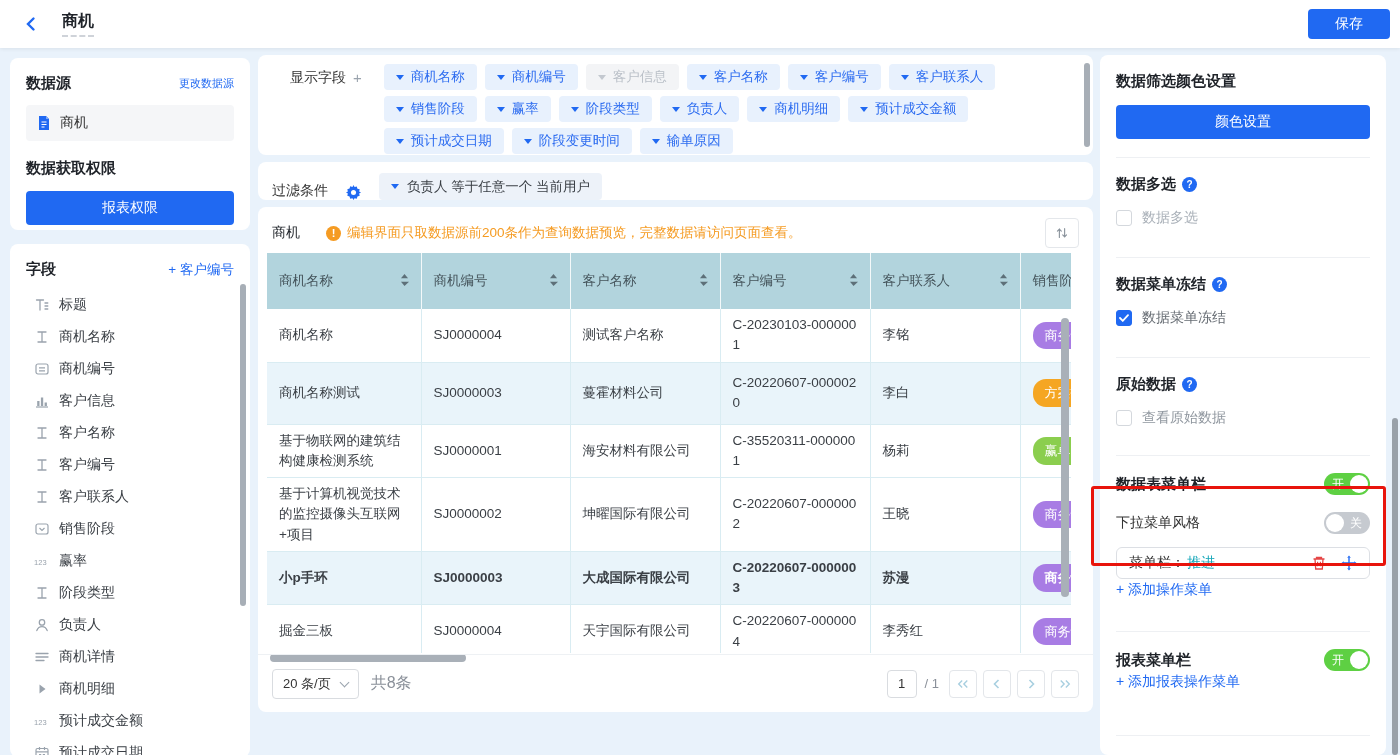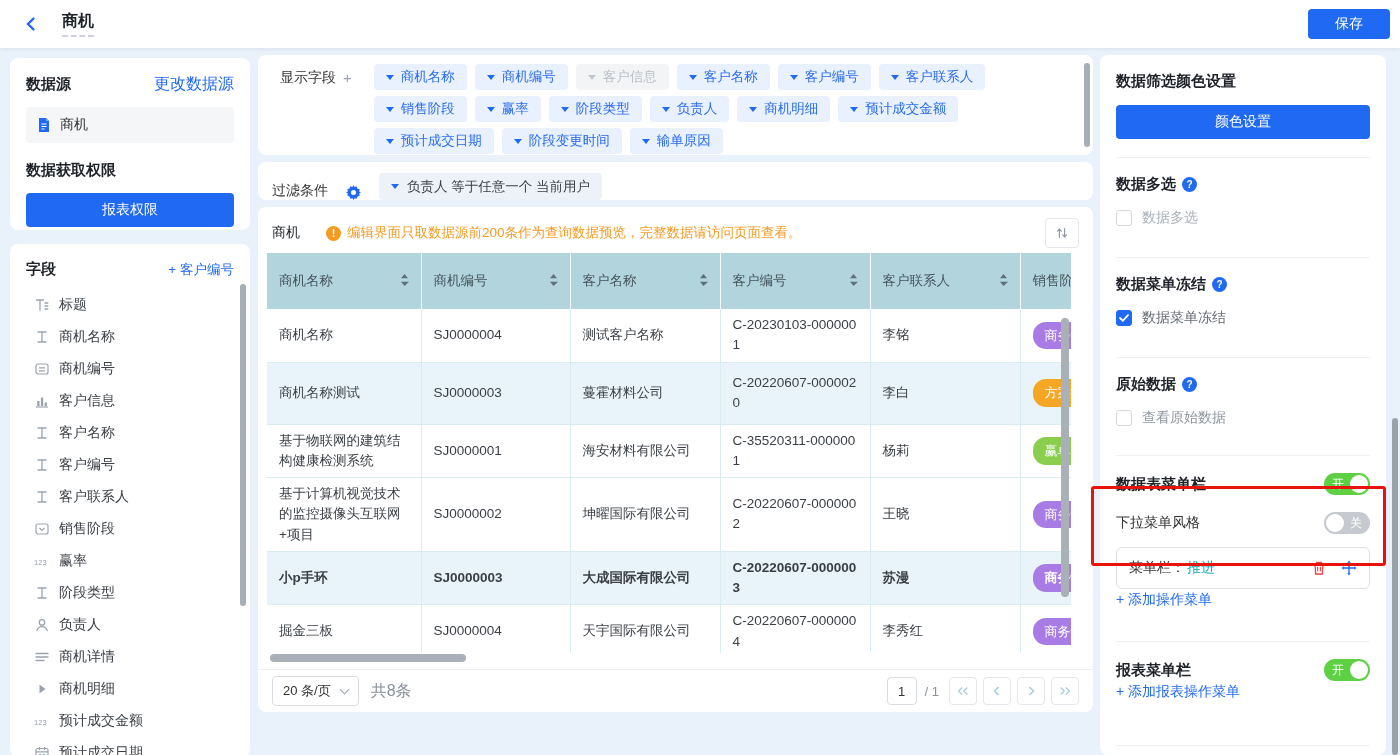--- a/index.html
+++ b/index.html
@@ -12,40 +12,40 @@
   .topbar{position:absolute;left:0;top:0;width:1400px;height:48px;background:#fff;
           box-shadow:0 1px 4px rgba(0,0,0,.07);display:flex;align-items:center;padding:0 16px;z-index:5}
   .back{display:flex;align-items:center;cursor:pointer;margin-left:6px}
   .page-title{margin-left:22px;font-size:16px;font-weight:bold;color:#1f2329;
               border-bottom:2px dashed #cfd3d9;padding-bottom:3px}
   .save-btn{position:absolute;right:10px;top:9px;width:82px;height:30px;background:#2069f2;color:#fff;
             border:none;border-radius:4px;font-size:14px;display:flex;align-items:center;justify-content:center;cursor:pointer}
 
   
   .bold-title{font-size:15px;font-weight:bold;color:#1f2329}
-  .blue-link{color:#2069f2;font-size:16px;cursor:pointer}
+  .blue-link{color:#2069f2;font-size:11px;cursor:pointer}
   .primary-btn{height:34px;background:#2069f2;color:#fff;border:none;border-radius:4px;
                font-size:14px;width:100%;display:flex;align-items:center;justify-content:center;cursor:pointer}
   .qicon{display:inline-flex;width:15px;height:15px;border-radius:50%;background:#2069f2;color:#fff;
          font-size:10px;font-weight:bold;align-items:center;justify-content:center;margin-left:6px}
   .flexrow{display:flex;align-items:center}
   .spacer{flex:1}
 
   
   .ds-item{margin-top:12px;height:36px;background:#f5f6f8;border-radius:4px;display:flex;align-items:center;
            gap:8px;padding:0 10px;font-size:14px;color:#333}
   .perm-title{margin-top:18px}
   .fields-card{padding:16px;overflow:hidden}
   .field-item{display:flex;align-items:center;gap:9px;height:32px;padding-left:8px;cursor:pointer;font-size:14px;color:#3a3f45}
   .f-icon{width:16px;height:16px;color:#9aa3ad;display:inline-flex;align-items:center;justify-content:center;flex:none}
   .f-icon svg{width:16px;height:16px}
   .vscroll{position:absolute;width:6px;border-radius:3px;background:#a7aeb6}
 
   
-  .df-card{left:258px;top:55px;width:835px;height:100px;padding:9px 22px;display:flex}
+  .df-card{left:258px;top:55px;width:835px;height:100px;padding:9px 32px;display:flex}
   .df-label{margin-top:5px;white-space:nowrap;color:#333}
   .df-plus{color:#9aa3ad;margin-left:7px;font-size:15px}
   .tags{margin-left:22px;width:710px;display:flex;flex-direction:column;gap:6px}
   .tag-row{display:flex;gap:8px}
   .tag{display:inline-flex;align-items:center;gap:7px;height:26px;padding:0 12px;border-radius:4px;
        background:#e8f1fd;color:#2b6bf0;font-size:13.5px;cursor:pointer;white-space:nowrap}
   .tag .caret{width:0;height:0;border-left:4px solid transparent;border-right:4px solid transparent;border-top:5px solid #2069f2}
   .tag.disabled{background:#f3f4f6;color:#b9bfc7}
   .tag.disabled .caret{border-top-color:#c3c8cf}
 
@@ -69,21 +69,21 @@
   th{height:56px;background:#b2d4dd;font-weight:normal;border-right:1px solid rgba(255,255,255,.85)}
   th .thc{display:flex;align-items:center;justify-content:space-between;padding:0 12px;color:#44535a;font-size:13.5px}
   td{border-right:1px solid #d9ecf2;border-bottom:1px solid #d9ecf2;padding:6px 12px;font-size:13.5px;color:#3a3f45;
      vertical-align:middle;word-break:break-all;line-height:1.5}
   tr.alt td{background:#e9f4fa}
   .stage-badge{display:inline-block;padding:4px 12px;border-radius:13px;color:#fff;font-size:13px;white-space:nowrap}
   .hscroll{position:absolute;left:12px;top:447px;width:196px;height:8px;border-radius:4px;background:#a9b0b8}
   .tbl-vscroll{position:absolute;left:803px;top:111px;width:8px;height:279px;border-radius:4px;background:#a9b0b8}
 
   
-  .pager{position:absolute;left:0;bottom:0;width:100%;height:43px;border-top:1px solid #eef1f4;
+  .pager{position:absolute;left:0;bottom:0;width:100%;height:58px;border-top:1px solid #eef1f4;
          display:flex;align-items:center;padding:0 14px}
   .psize{display:flex;align-items:center;gap:10px;height:30px;border:1px solid #d9dce0;border-radius:4px;
          padding:0 10px;font-size:13px;cursor:pointer}
   .chev{width:7px;height:7px;border-right:1.5px solid #9aa3ad;border-bottom:1.5px solid #9aa3ad;
         transform:rotate(45deg);margin-top:-3px}
   .ptotal{margin-left:12px;color:#8a9099;font-size:16px}
   .pnum{width:30px;height:28px;border:1px solid #d9dce0;border-radius:4px;display:flex;align-items:center;
         justify-content:center;font-size:13px}
   .pslash{color:#8a9099;font-size:13px;margin:0 10px 0 8px}
   .navbtn{width:28px;height:28px;border:1px solid #e3e6ea;border-radius:4px;background:#fff;margin-left:6px;
@@ -102,21 +102,21 @@
   .midlbl{color:#666c73}
   .toggle{width:46px;height:22px;border-radius:11px;position:relative;cursor:pointer;flex:none}
   .toggle .knob{position:absolute;top:2px;width:18px;height:18px;border-radius:50%;background:#fff}
   .toggle .tlabel{position:absolute;top:0;height:22px;line-height:22px;color:#fff;font-size:12px}
   .toggle.on{background:#5ed043}
   .toggle.on .knob{right:2px}
   .toggle.on .tlabel{left:8px}
   .toggle.off{background:#c6cad0}
   .toggle.off .knob{left:2px}
   .toggle.off .tlabel{right:8px}
-  .menurow{margin-top:13px;height:42px;border:1px solid #dcdfe4;border-radius:6px;display:flex;
+  .menurow{margin-top:13px;height:32px;border:1px solid #dcdfe4;border-radius:6px;display:flex;
            align-items:center;padding:0 12px;gap:2px}
   .teal{color:#18a8ba}
   .addlink{display:block;margin-top:2px;color:#2069f2;font-size:14px;cursor:pointer}
 
   .annotation{position:absolute;left:1091px;top:486px;width:295px;height:80px;border:3px solid #e8140c;
               border-radius:3px;z-index:9;pointer-events:none}
   .page-scroll{position:absolute;right:2px;top:418px;width:6px;height:337px;border-radius:3px;background:#99a1a9;z-index:10}
 </style>
 </head>
 <body>

